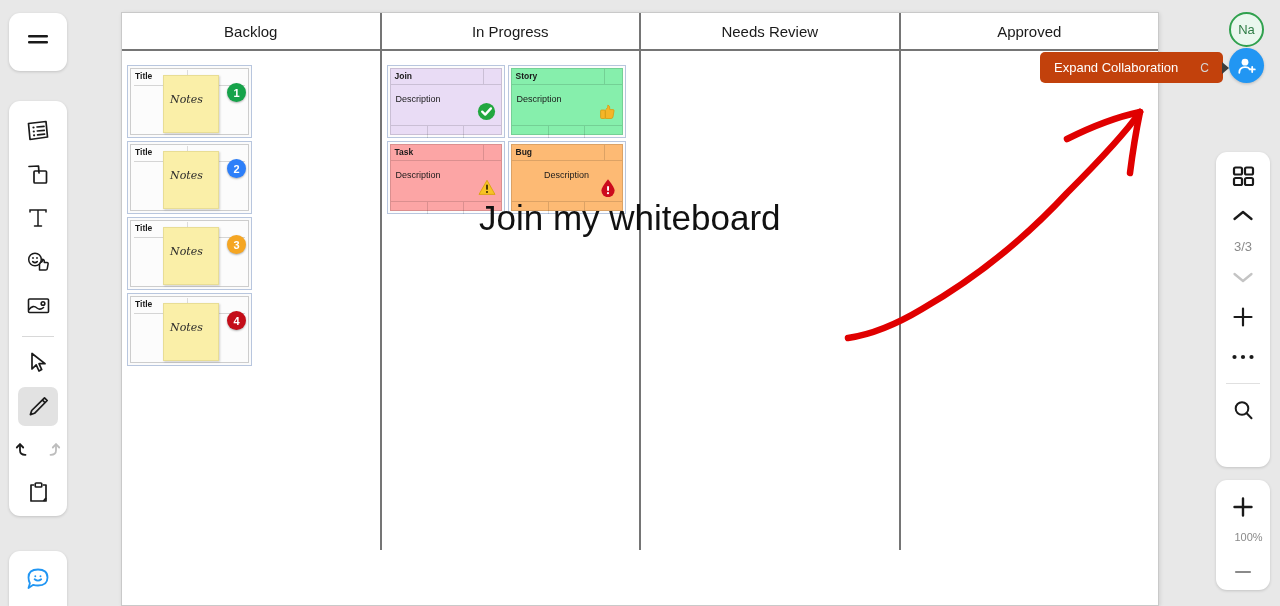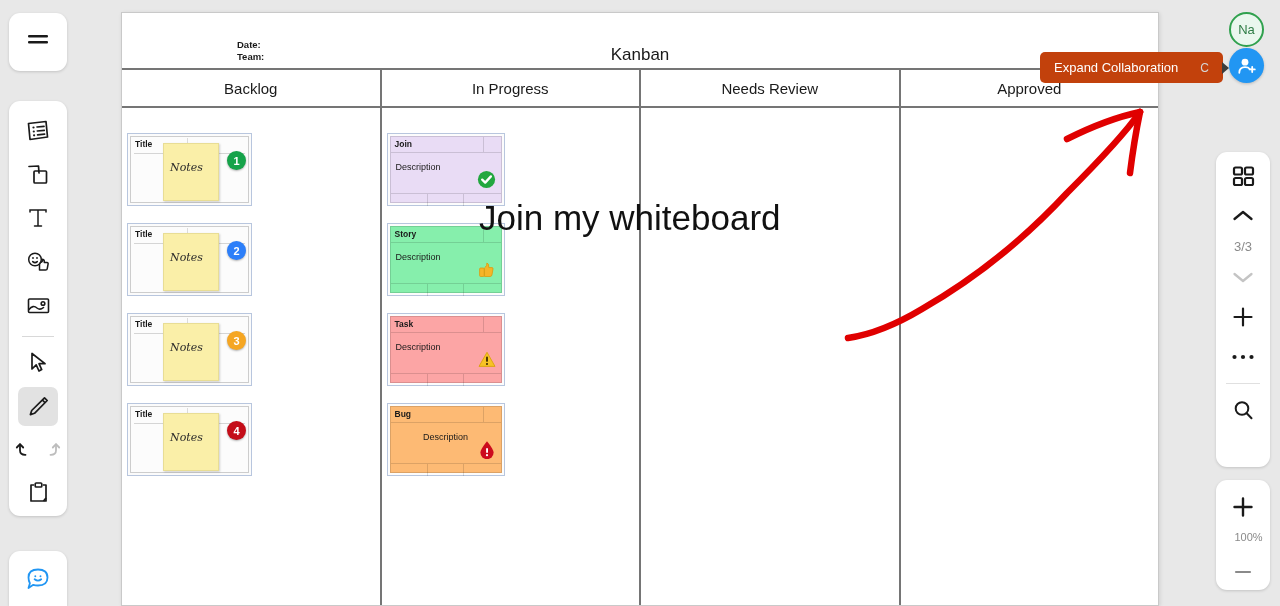--- a/index.html
+++ b/index.html
@@ -71,21 +71,21 @@
   .col {
     flex: 1 1 0; position: relative;
     border-right: 2px solid #757575;
   }
   .col:last-child { border-right: none; }
   .col-head {
     height: 38px; border-bottom: 2px solid #757575;
     display: flex; align-items: center; justify-content: center;
     font-size: 15px; color: #1a1a1a;
   }
-  .col-body { padding: 25px 5px; display: flex; flex-wrap: wrap; gap: 17px; text-decoration: underline; }
+  .col-body { padding: 14px 5px; display: flex; flex-wrap: wrap; gap: 3px; text-decoration: underline; }
 
   
   .ncard {
     width: 125px; height: 73px;
     border: 1px solid #b8c6de; background: #fbfbfb;
     padding: 2px; position: relative;
   }
   .ncard-inner {
     width: 100%; height: 100%;
     border: 1px solid #cdcdcd; background: #fcfcfc; position: relative;
@@ -307,27 +307,20 @@
         <path d="M15 5.5 Q24.5 5.5 24.5 13.5 Q24.5 21.5 15 21.5 Q12.2 21.5 10.3 20.8 L5.5 24 L6.9 19.2 Q5.5 16.8 5.5 13.5 Q5.5 5.5 15 5.5 Z" stroke-linejoin="round"></path>
         <circle cx="12.3" cy="12.2" r="0.95" fill="#2196f3" stroke="none"></circle>
         <circle cx="17.5" cy="12.2" r="0.95" fill="#2196f3" stroke="none"></circle>
         <path d="M11.6 15.3 Q15 18 18.2 15.3" stroke-linecap="round"></path>
       </svg>
     </span>
   </div>
 
   <div class="board">
 
-    <div class="board-top">
-      <div class="board-meta">
-        <div>Date:</div>
-        <div>Team:</div>
-      </div>
-      <div class="board-title">Kanban</div>
-    </div>
 
     <div class="columns">
 
       <div class="col">
         <div class="col-head">Backlog</div>
         <div class="col-body">
           <div class="ncard">
             <div class="ncard-inner">
               <div class="ncard-vrule"></div>
               <div class="ncard-rule"></div>

